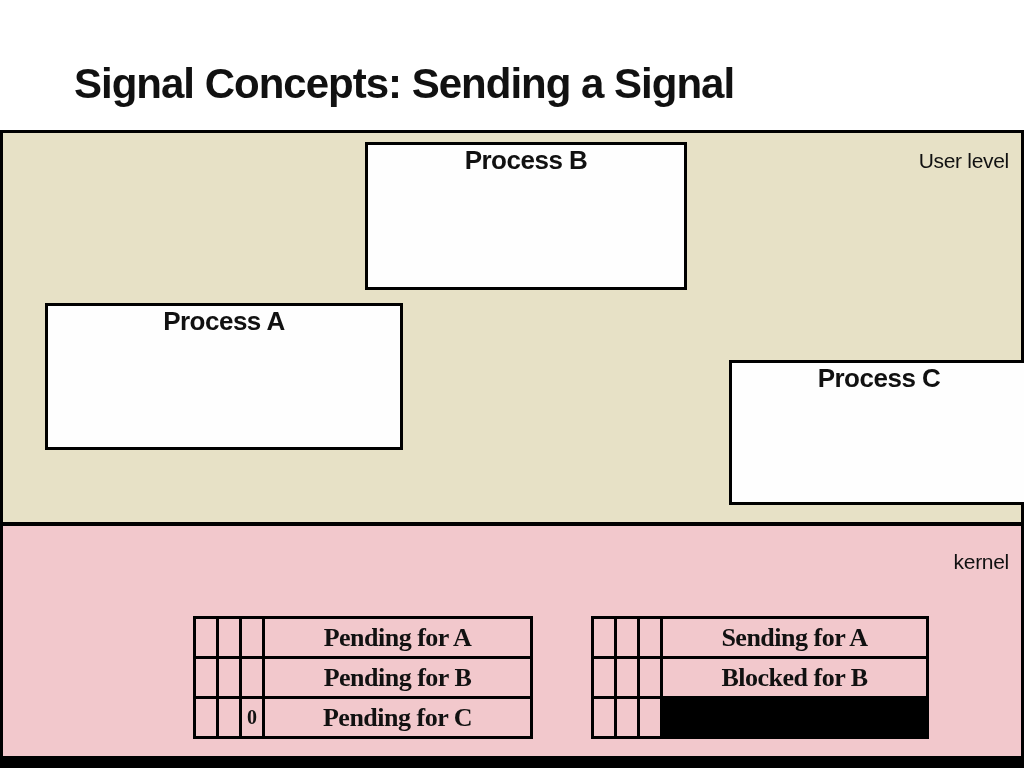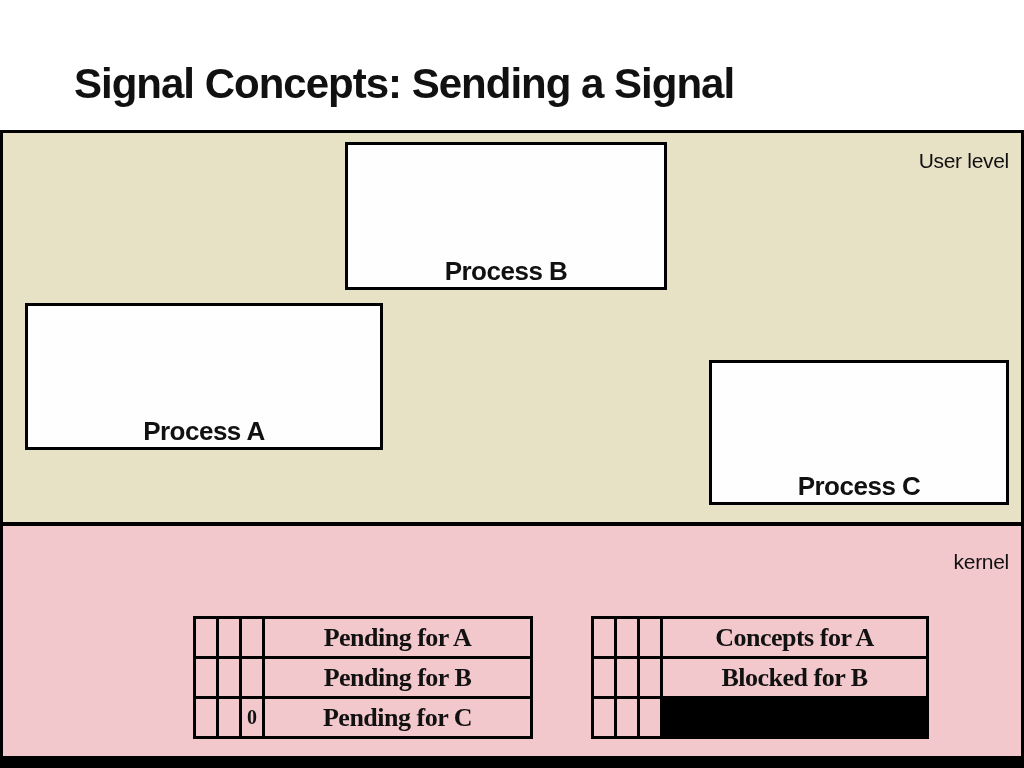--- a/index.html
+++ b/index.html
@@ -36,21 +36,21 @@
   .region-label{
     position:absolute;top:16px;right:12px;
     font-size:21px;font-weight:400;color:var(--c-text);
     letter-spacing:-0.3px;
   }
 
   .process-box{
     position:absolute;
     background:var(--c-box-bg);
     border:3px solid var(--c-border);
-    display:flex;align-items:flex-end;justify-content:center;
+    display:flex;align-items:flex-start;justify-content:center;margin-left:20px;
   }
   .process-box .process-label{
     font-size:26px;font-weight:700;color:var(--c-text);
     letter-spacing:-0.5px;
   }
   .process-b{left:342px;top:9px;width:322px;height:148px;}
   .process-a{left:22px;top:170px;width:358px;height:147px;}
   .process-c{left:706px;top:227px;width:300px;height:145px;}
 
   
@@ -130,21 +130,21 @@
       <div class="cell bit-cell"></div>
       <div class="cell bit-cell"></div>
       <div class="cell bit-cell">0</div>
       <div class="cell label-cell">Pending for C</div>
     </div>
 
     <div class="sig-table blocked-table">
       <div class="cell bit-cell"></div>
       <div class="cell bit-cell"></div>
       <div class="cell bit-cell"></div>
-      <div class="cell label-cell">Concepts for A</div>
+      <div class="cell label-cell">Sending for A</div>
 
       <div class="cell bit-cell"></div>
       <div class="cell bit-cell"></div>
       <div class="cell bit-cell"></div>
       <div class="cell label-cell">Blocked for B</div>
 
       <div class="cell bit-cell"></div>
       <div class="cell bit-cell"></div>
       <div class="cell bit-cell"></div>
     </div>

